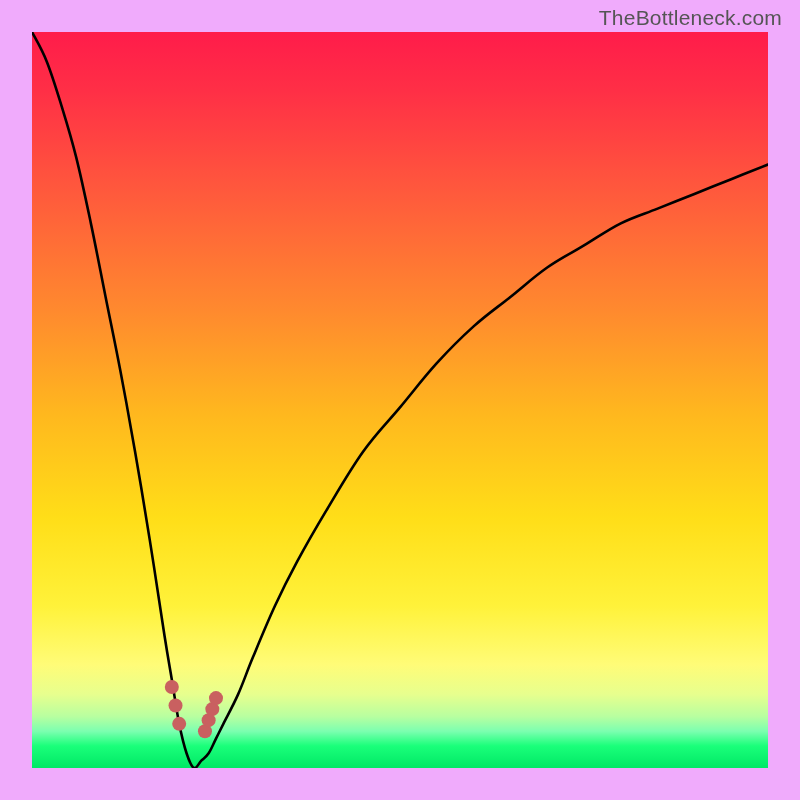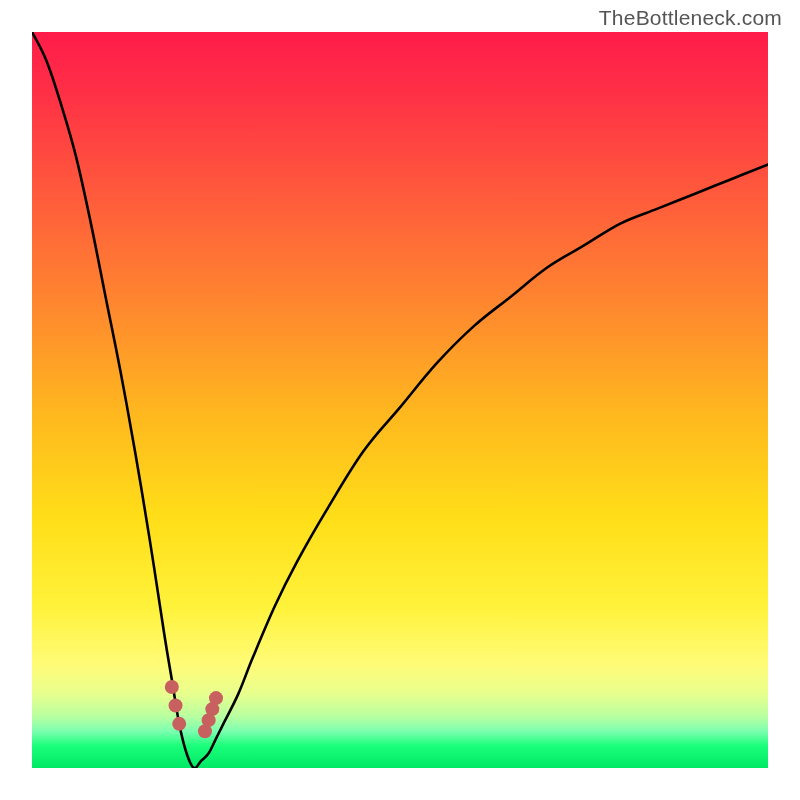--- a/index.html
+++ b/index.html
@@ -10,21 +10,21 @@
     overflow: hidden;
     background: #000;
     font-family: Arial, Helvetica, sans-serif;
   }
   .frame {
     position: absolute;
     top: 0;
     left: 0;
     width: 800px;
     height: 800px;
-    background: #ffffff;
+    background: #f0abfc;
   }
   .plot {
     position: absolute;
     top: 32px;
     left: 32px;
     width: 736px;
     height: 736px;
     overflow: hidden;
   }
   .gradient {

